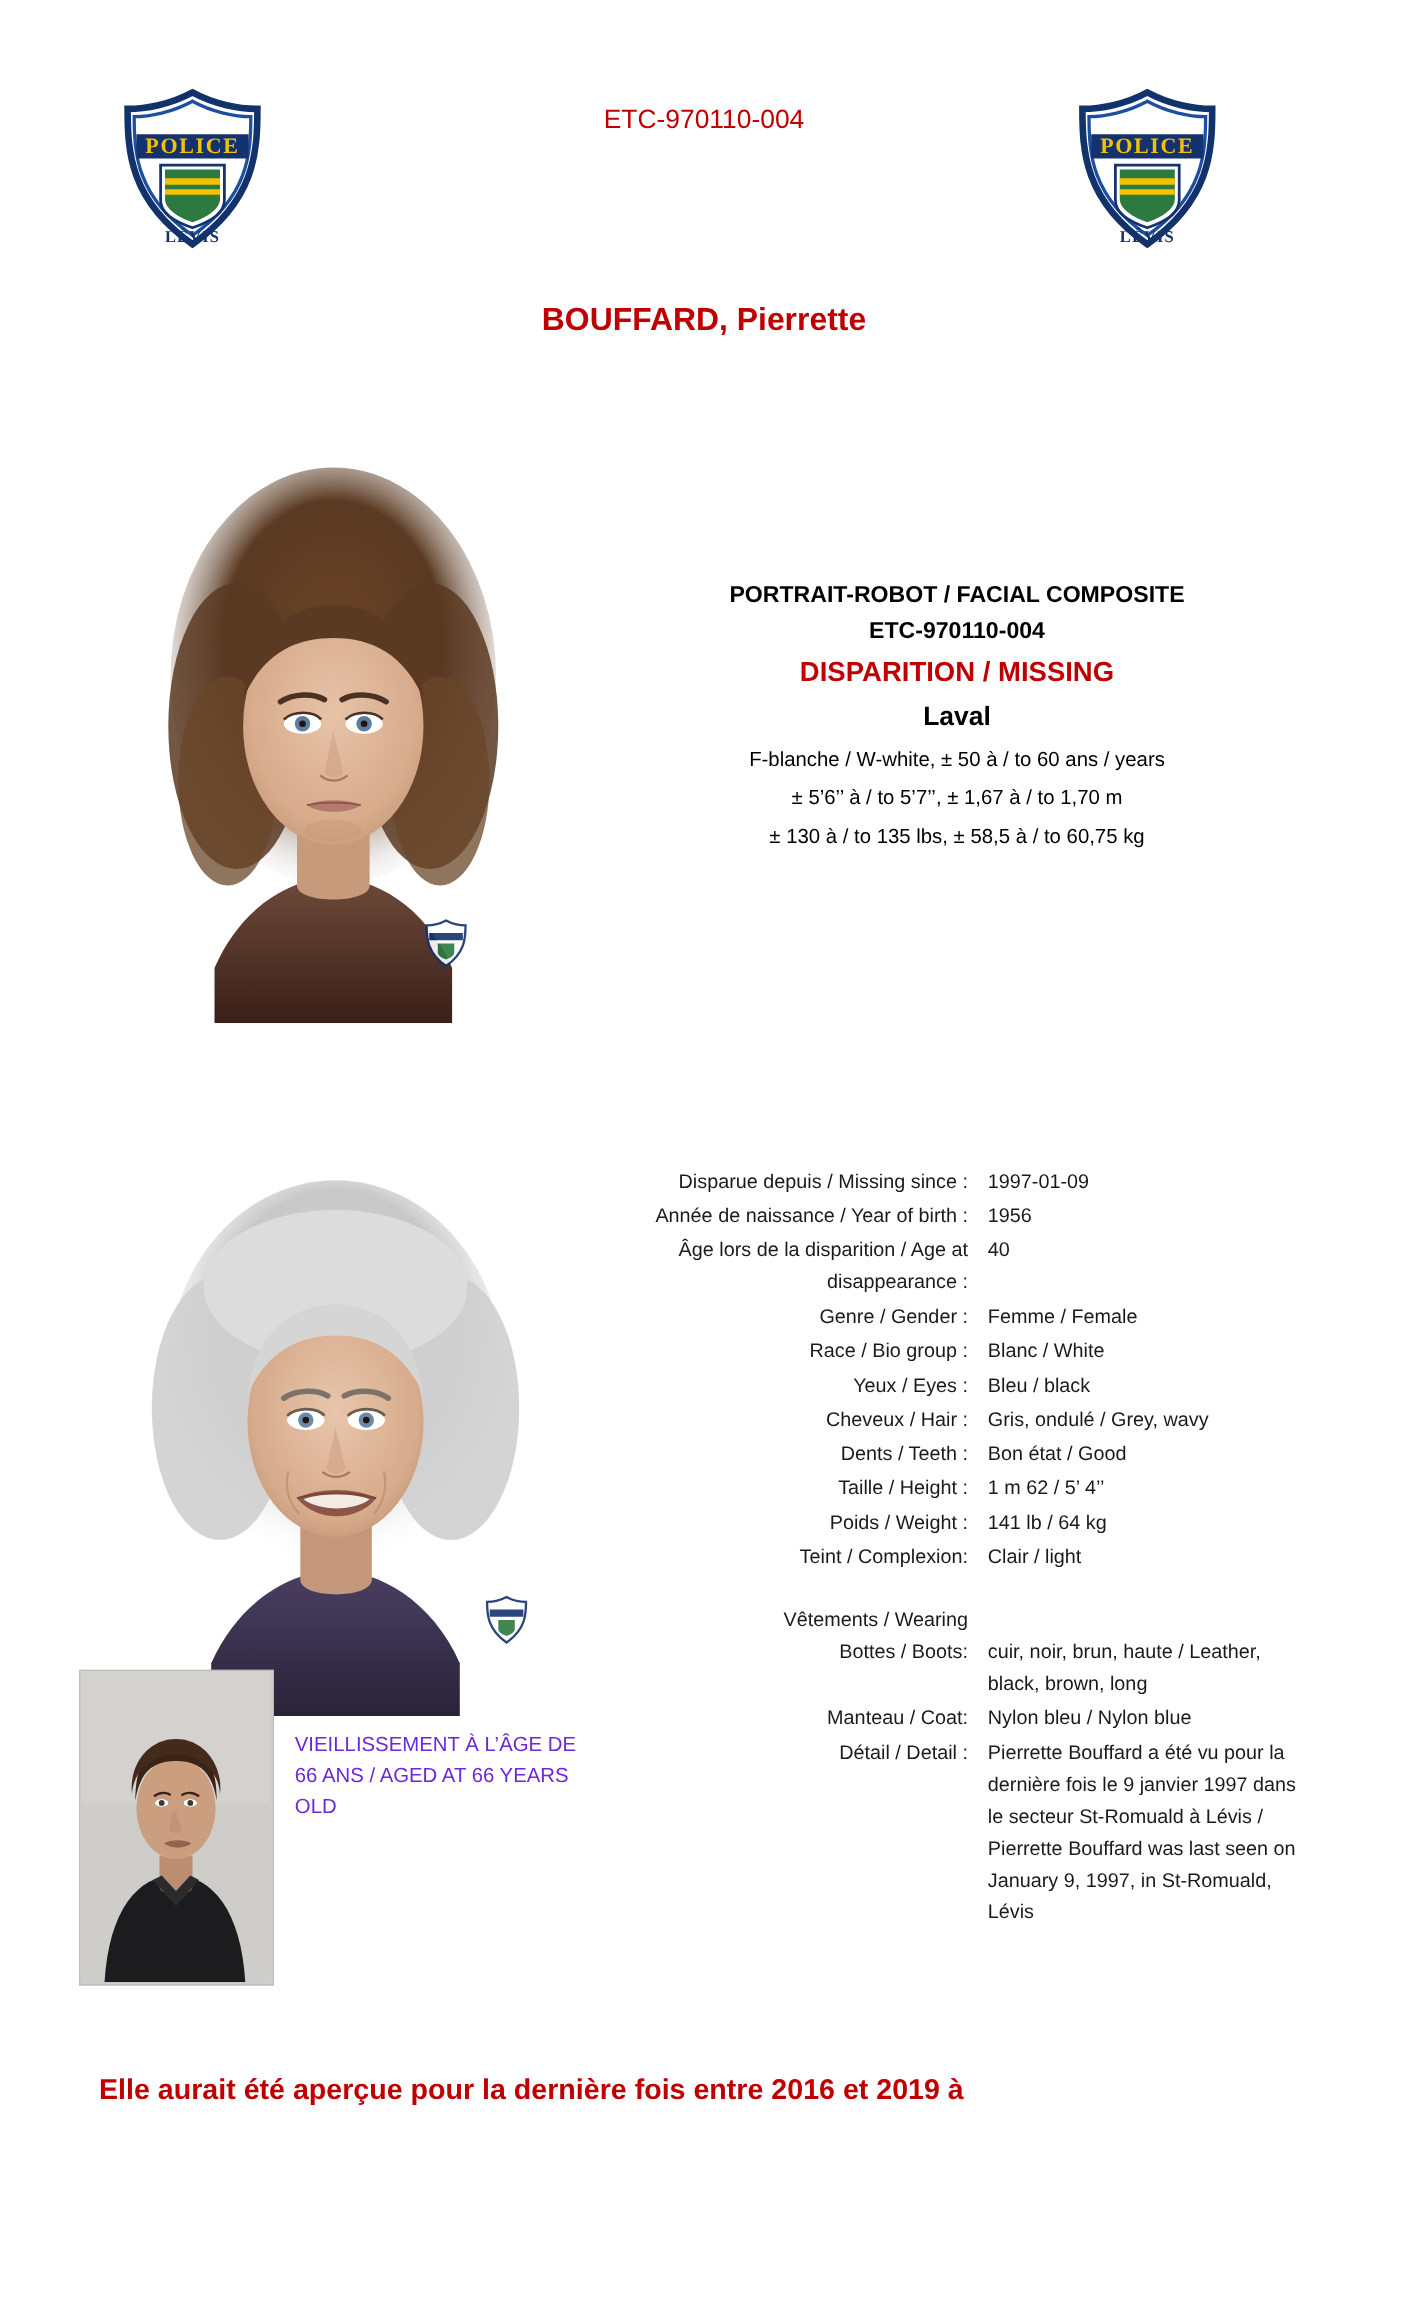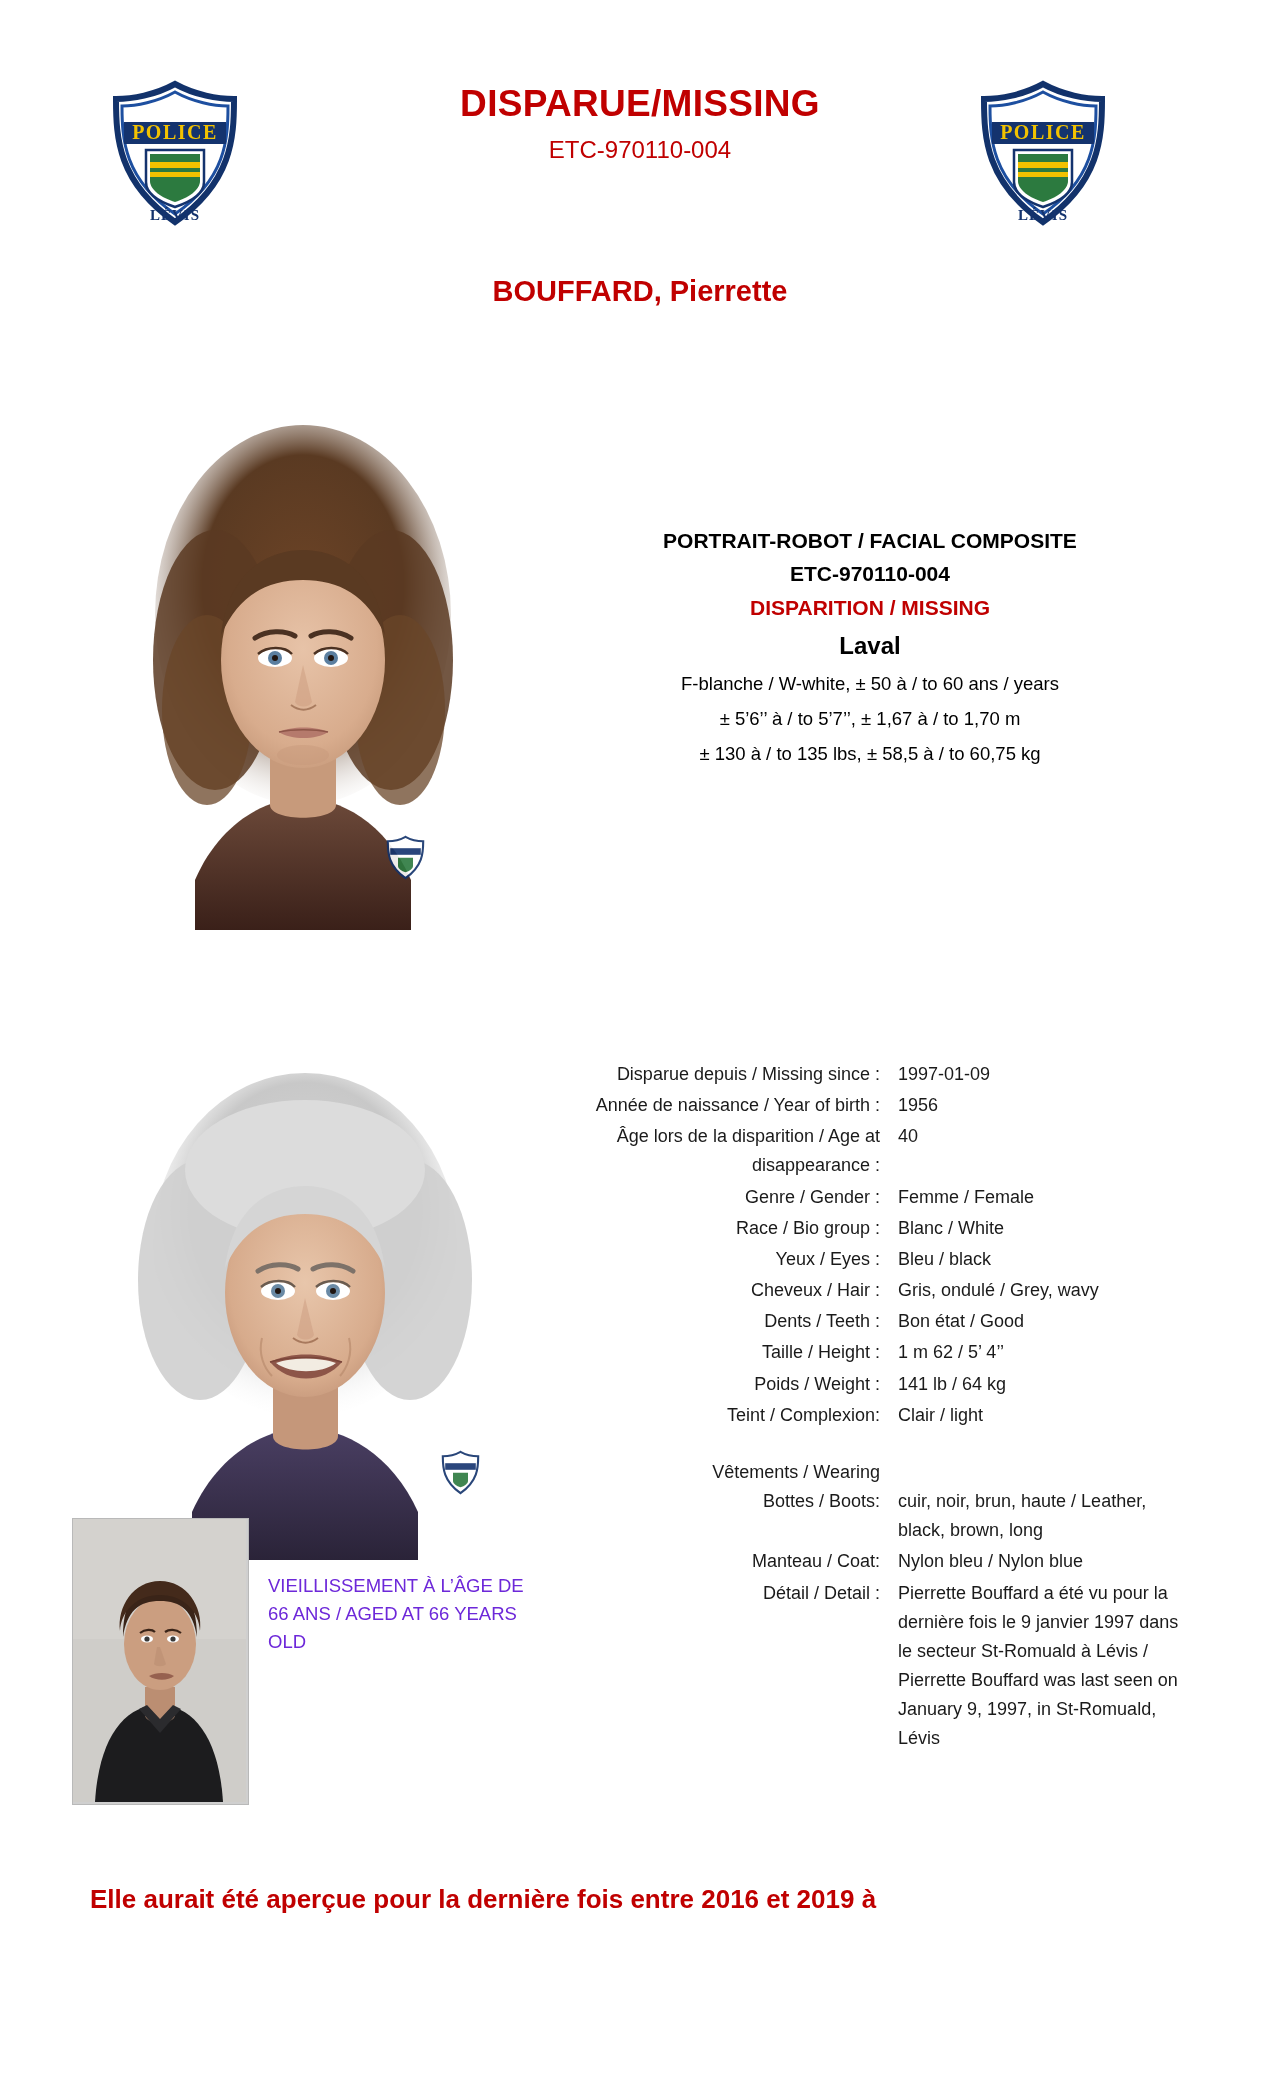--- a/index.html
+++ b/index.html
@@ -90,21 +90,21 @@
     font-size: 21px;
     font-weight: bold;
     color: #000;
   }
   .portrait-right .l2 {
     font-size: 21px;
     font-weight: bold;
     color: #000;
   }
   .portrait-right .l3 {
-    font-size: 21px;
+    font-size: 25px;
     font-weight: bold;
     color: #c00000;
     margin-top: 2px;
   }
   .portrait-right .l4 {
     font-size: 24px;
     font-weight: bold;
     color: #000;
     margin-top: 2px;
   }
@@ -208,21 +208,20 @@
         <text x="75" y="61" text-anchor="middle" font-family="'Liberation Serif', serif" font-size="20" font-weight="bold" fill="#f2c200" letter-spacing="1.5">POLICE</text>
         <path d="M46 72 L104 72 L104 104 C104 116 90 124 75 129 C60 124 46 116 46 104 Z" fill="#ffffff" stroke="#14336e" stroke-width="2.5"></path>
         <path d="M50 76 L100 76 L100 103 C100 112 88 120 75 124 C62 120 50 112 50 103 Z" fill="#2c7a3f"></path>
         <path d="M50 84 L100 84 L100 90 L50 90 Z" fill="#f2c200"></path>
         <path d="M50 94 L100 94 L100 99 L50 99 Z" fill="#f2c200"></path>
         <text x="75" y="142" text-anchor="middle" font-family="'Liberation Serif', serif" font-size="15" font-weight="bold" fill="#14336e" letter-spacing="1">LÉVIS</text>
       </svg>
     </div>
 
     <div class="title-block">
-      <div class="main-title">DISPARUE/MISSING</div>
       <div class="case-number">ETC-970110-004</div>
     </div>
 
     <div class="badge right">
       <svg width="150" height="150" viewBox="0 0 150 150">
         <path d="M75 6 C55 17 32 21 16 21 C16 60 18 104 75 144 C132 104 134 60 134 21 C118 21 95 17 75 6 Z" fill="#ffffff" stroke="#12326b" stroke-width="6"></path>
         <path d="M75 14 C57 24 36 28 22 28 C22 61 24 101 75 136 C126 101 128 61 128 28 C114 28 93 24 75 14 Z" fill="#ffffff" stroke="#1d4fa0" stroke-width="3"></path>
         <path d="M24 44 L126 44 L126 66 L24 66 Z" fill="#14336e"></path>
         <text x="75" y="61" text-anchor="middle" font-family="'Liberation Serif', serif" font-size="20" font-weight="bold" fill="#f2c200" letter-spacing="1.5">POLICE</text>
         <path d="M46 72 L104 72 L104 104 C104 116 90 124 75 129 C60 124 46 116 46 104 Z" fill="#ffffff" stroke="#14336e" stroke-width="2.5"></path>

